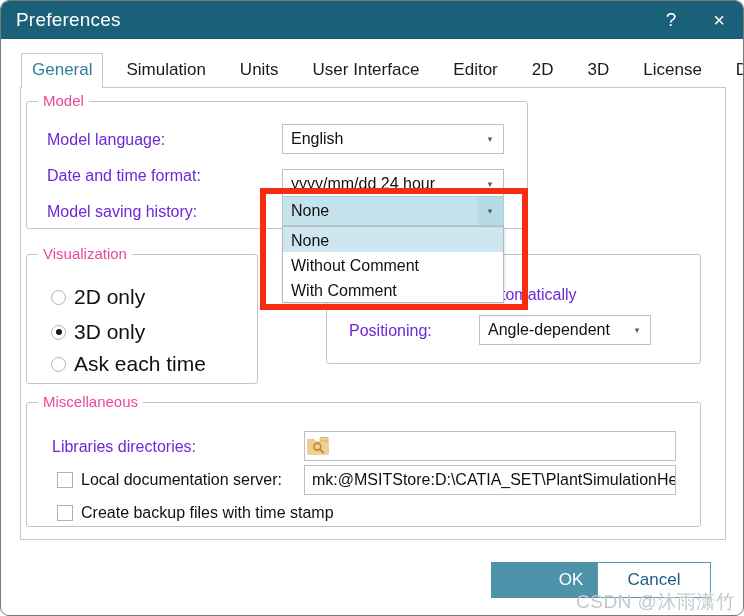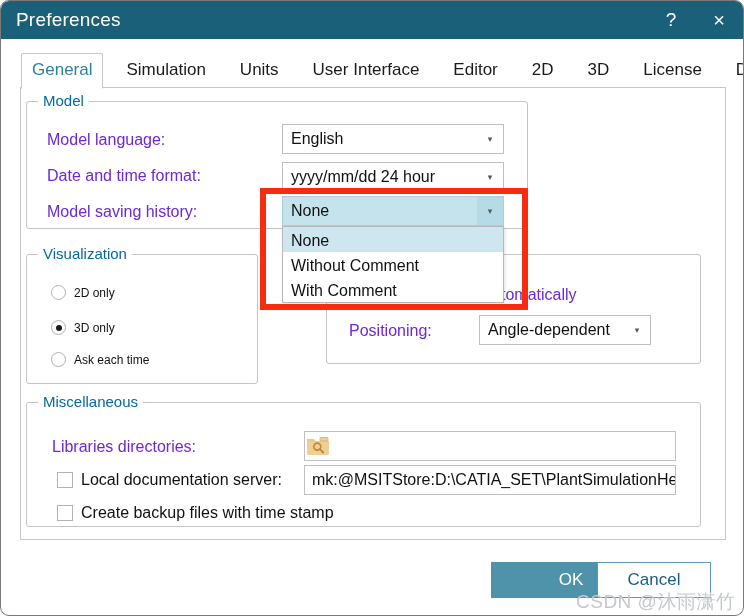--- a/index.html
+++ b/index.html
@@ -126,21 +126,21 @@
     box-sizing: border-box;
     background: transparent;
   }
   .group-title {
     position: absolute;
     top: -10px;
     left: 11px;
     background: #ffffff;
     padding: 0 5px;
     font-size: 15px;
-    color: #0369a1;
+    color: #ec4899;
     white-space: nowrap;
   }
 
   #grp-model    { left: 25px;  top: 100px; width: 502px; height: 128px; }
   #grp-visual   { left: 25px;  top: 253px; width: 232px; height: 130px; }
   #grp-right    { left: 325px; top: 253px; width: 375px; height: 110px; }
   #grp-misc     { left: 25px;  top: 401px; width: 675px; height: 125px; }
 
   
   .lbl {
@@ -179,21 +179,21 @@
   }
   .combo.highlighted {
     background: #c5e3ec;
     border-color: #a9cfdb;
   }
   .combo.highlighted .combo-arrow {
     background: #b5dbe6;
   }
 
   #cmb-language  { left: 281px; top: 123px; width: 222px; }
-  #cmb-datetime  { left: 281px; top: 161px; width: 222px; }
+  #cmb-datetime  { left: 281px; top: 168px; width: 222px; }
   #cmb-history   { left: 281px; top: 195px; width: 222px; }
   #cmb-position  { left: 478px; top: 314px; width: 172px; }
 
   
   #dropdown-list {
     position: absolute;
     left: 281px;
     top: 225px;
     width: 222px;
     background: #ffffff;
@@ -224,21 +224,21 @@
     box-sizing: border-box;
     z-index: 60;
     pointer-events: none;
   }
 
   
   .radio-row {
     position: absolute;
     display: flex;
     align-items: center;
-    font-size: 12px;
+    font-size: 21px;
     color: #111111;
     white-space: nowrap;
   }
   .radio-dot {
     width: 15px;
     height: 15px;
     border: 1px solid #b2b2b2;
     border-radius: 50%;
     background: #ffffff;
     margin-right: 8px;

